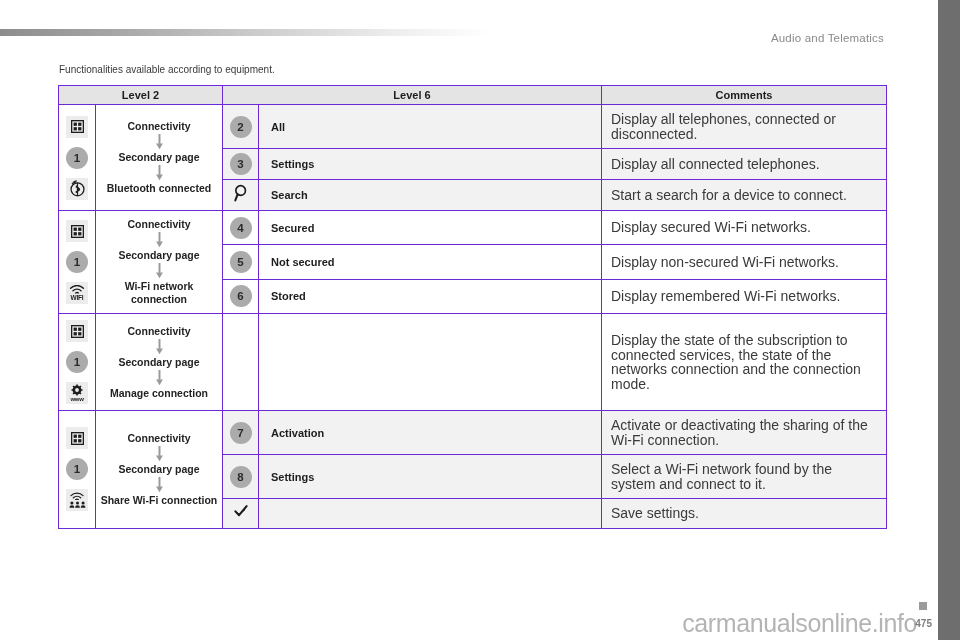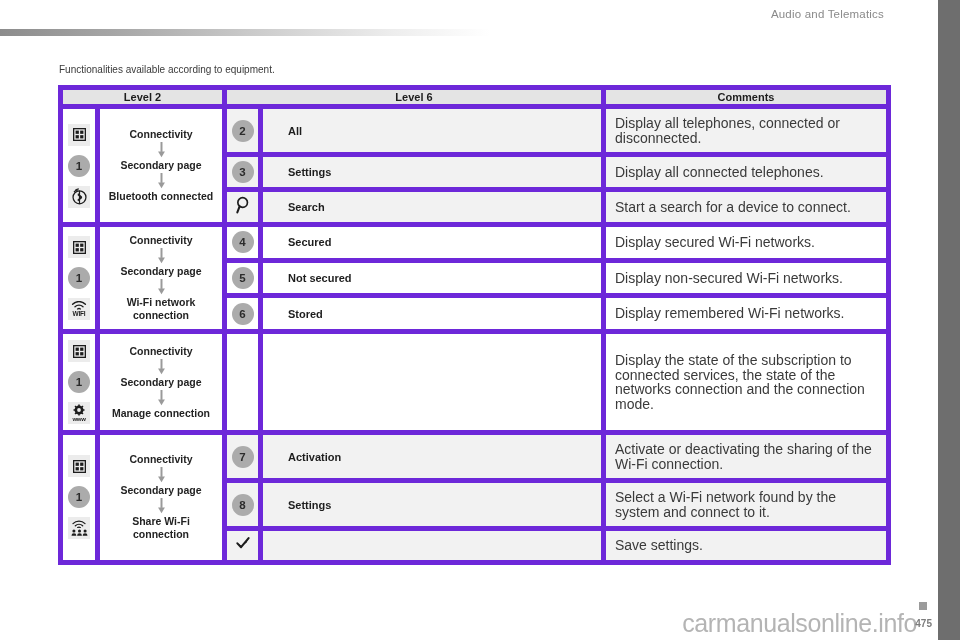--- a/index.html
+++ b/index.html
@@ -21,21 +21,21 @@
     background: #6e6e6e;
   }
   .header-bar {
     position: absolute;
     top: 29px; left: 0;
     width: 490px; height: 7px;
     background: linear-gradient(to right, #8c8c8c 0%, #a8a8a8 25%, #cfcfcf 55%, #ededed 80%, #ffffff 100%);
   }
   .header-title {
     position: absolute;
-    top: 8px; right: 76px;
+    top: 32px; right: 76px;
     font-size: 11.5px;
     color: #8a8a8a;
     letter-spacing: .2px;
     white-space: nowrap;
   }
 
   .intro-text {
     position: absolute;
     top: 64px; left: 59px;
     font-size: 10px;
@@ -44,21 +44,21 @@
 
   
   .tbl {
     position: absolute;
     top: 85px; left: 58px;
     width: 828px;
     border-collapse: collapse;
     table-layout: fixed;
   }
   .tbl td, .tbl th {
-    border: 5px solid #6d28d9;
+    border: 1px solid #6d28d9;
     vertical-align: middle;
   }
   .tbl thead th {
     background: #e4e4e4;
     font-size: 11px;
     font-weight: bold;
     color: #1d1d1d;
     height: 19px;
     text-align: center;
   }
@@ -157,21 +157,21 @@
     font-weight: bold;
     display: inline-flex;
     align-items: center;
     justify-content: center;
   }
   .glyph-search svg { width: 16px; height: 18px; }
   .glyph-check  svg { width: 14px; height: 14px; }
 
   
   .l3-cell {
-    padding: 6px 0 6px 25px;
+    padding: 6px 0 6px 12px;
     font-size: 11px;
     font-weight: bold;
     color: #1d1d1d;
   }
 
   
   .cmt-cell {
     padding: 7px 9px;
     font-size: 14px;
     color: #3a3a3a;

